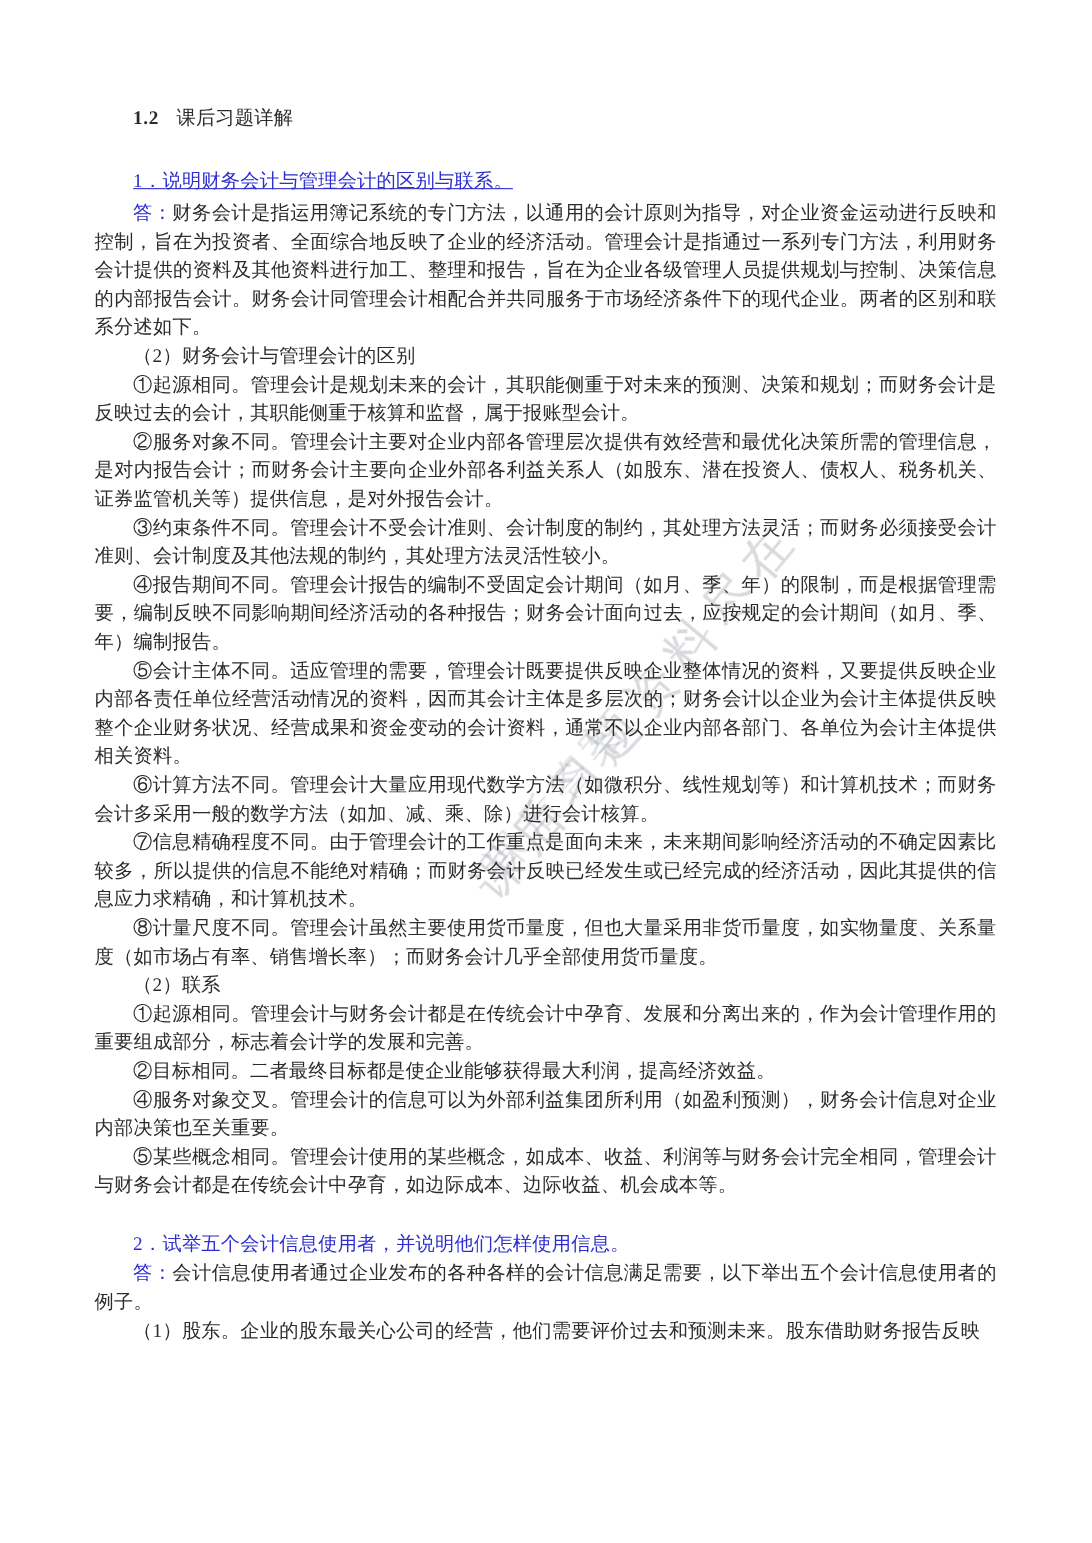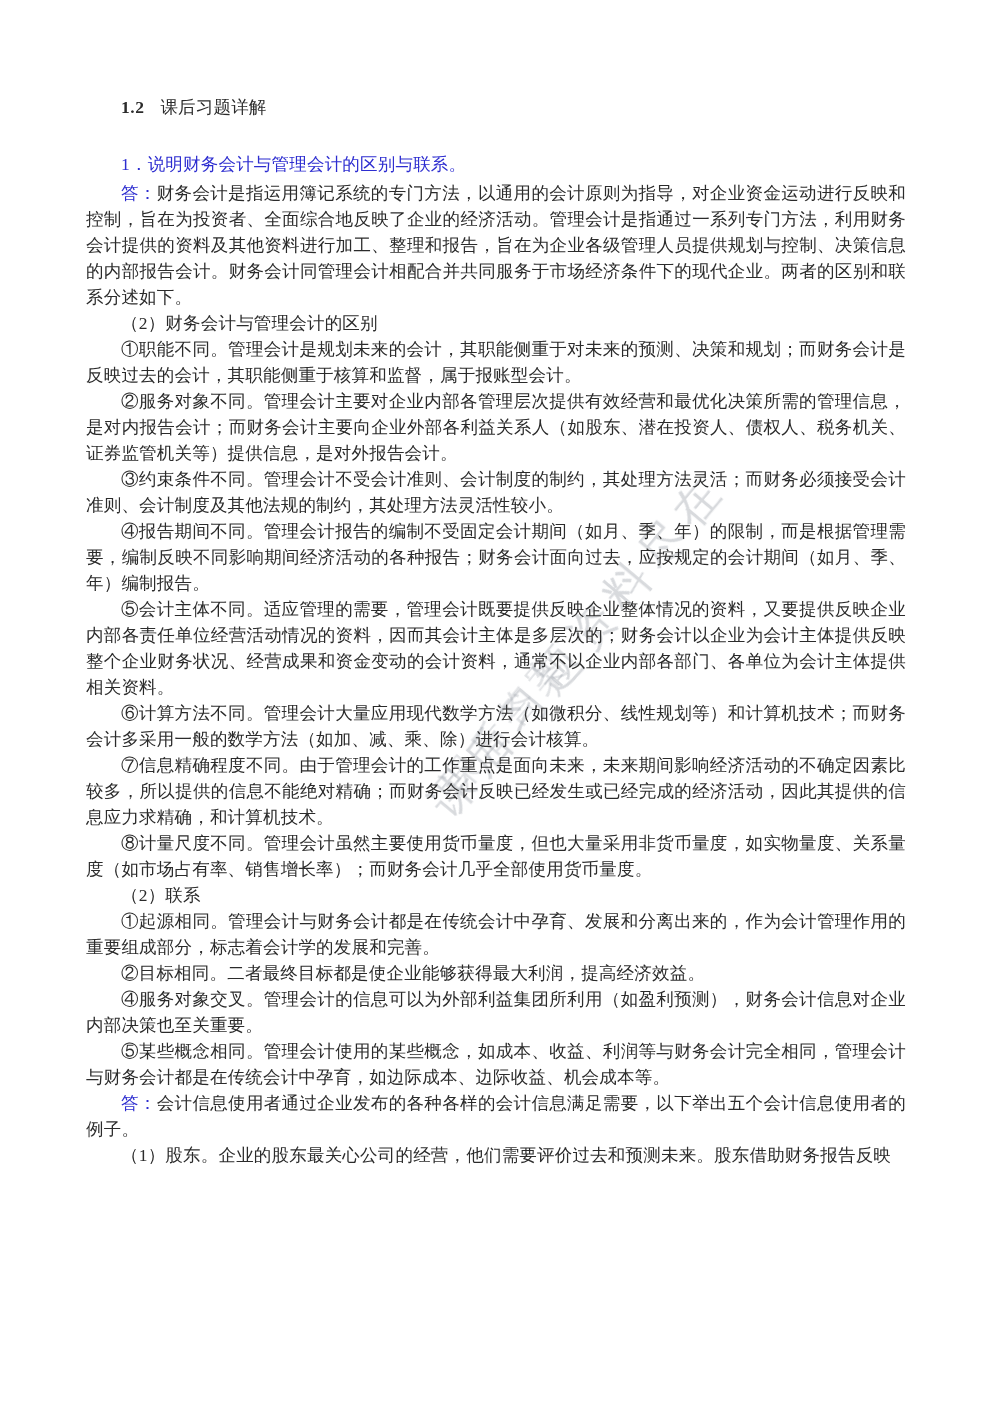--- a/index.html
+++ b/index.html
@@ -40,21 +40,21 @@
   }
   .section-heading .sec-num {
     font-weight: bold;
     margin-right: 16px;
     letter-spacing: 0.5px;
   }
   .q-title {
     color: #2d2dd0 !important;
     margin: 0;
   }
-  .q1-title { margin-top: 31px !important; margin-bottom: 3px !important; }
+  .q1-title { margin-top: 31px !important; margin-bottom: 3px !important; text-decoration: underline; }
   .q2-title { margin-top: 27px !important; margin-bottom: 1px !important; }
   .answer-label {
     color: #2d2dd0;
   }
   
   .watermark {
     position: absolute;
     left: 0; top: 0;
     width: 993px; height: 1403px;
     z-index: 0;
@@ -97,35 +97,36 @@
 
 
     <p class="section-heading"><span class="sec-num">1.2</span><span>课后习题详解</span></p>
 
     <p class="q-title q1-title">1．说明财务会计与管理会计的区别与联系。</p>
 
     <p><span class="answer-label">答：</span><span>财务会计是指运用簿记系统的专门方法，以通用的会计原则为指导，对企业资金运动进行反映和控制，旨在为投资者、全面综合地反映了企业的经济活动。管理会计是指通过一系列专门方法，利用财务会计提供的资料及其他资料进行加工、整理和报告，旨在为企业各级管理人员提供规划与控制、决策信息的内部报告会计。财务会计同管理会计相配合并共同服务于市场经济条件下的现代企业。两者的区别和联系分述如下。</span></p>
 
     <p>（2）财务会计与管理会计的区别</p>
 
-    <p>①职能不同。管理会计是规划未来的会计，其职能侧重于对未来的预测、决策和规划；而财务会计是反映过去的会计，其职能侧重于核算和监督，属于报账型会计。</p>
+    <p>①起源相同。管理会计是规划未来的会计，其职能侧重于对未来的预测、决策和规划；而财务会计是反映过去的会计，其职能侧重于核算和监督，属于报账型会计。</p>
     <p>②服务对象不同。管理会计主要对企业内部各管理层次提供有效经营和最优化决策所需的管理信息，是对内报告会计；而财务会计主要向企业外部各利益关系人（如股东、潜在投资人、债权人、税务机关、证券监管机关等）提供信息，是对外报告会计。</p>
     <p>③约束条件不同。管理会计不受会计准则、会计制度的制约，其处理方法灵活；而财务必须接受会计准则、会计制度及其他法规的制约，其处理方法灵活性较小。</p>
     <p>④报告期间不同。管理会计报告的编制不受固定会计期间（如月、季、年）的限制，而是根据管理需要，编制反映不同影响期间经济活动的各种报告；财务会计面向过去，应按规定的会计期间（如月、季、年）编制报告。</p>
     <p>⑤会计主体不同。适应管理的需要，管理会计既要提供反映企业整体情况的资料，又要提供反映企业内部各责任单位经营活动情况的资料，因而其会计主体是多层次的；财务会计以企业为会计主体提供反映整个企业财务状况、经营成果和资金变动的会计资料，通常不以企业内部各部门、各单位为会计主体提供相关资料。</p>
     <p>⑥计算方法不同。管理会计大量应用现代数学方法（如微积分、线性规划等）和计算机技术；而财务会计多采用一般的数学方法（如加、减、乘、除）进行会计核算。</p>
     <p>⑦信息精确程度不同。由于管理会计的工作重点是面向未来，未来期间影响经济活动的不确定因素比较多，所以提供的信息不能绝对精确；而财务会计反映已经发生或已经完成的经济活动，因此其提供的信息应力求精确，和计算机技术。</p>
     <p>⑧计量尺度不同。管理会计虽然主要使用货币量度，但也大量采用非货币量度，如实物量度、关系量度（如市场占有率、销售增长率）；而财务会计几乎全部使用货币量度。</p>
 
     <p>（2）联系</p>
 
     <p>①起源相同。管理会计与财务会计都是在传统会计中孕育、发展和分离出来的，作为会计管理作用的重要组成部分，标志着会计学的发展和完善。</p>
     <p>②目标相同。二者最终目标都是使企业能够获得最大利润，提高经济效益。</p>
     <p>④服务对象交叉。管理会计的信息可以为外部利益集团所利用（如盈利预测），财务会计信息对企业内部决策也至关重要。</p>
     <p>⑤某些概念相同。管理会计使用的某些概念，如成本、收益、利润等与财务会计完全相同，管理会计与财务会计都是在传统会计中孕育，如边际成本、边际收益、机会成本等。</p>
 
+    <p class="q-title q2-title">2．试举五个会计信息使用者，并说明他们怎样使用信息。</p>
 
     <p><span class="answer-label">答：</span><span>会计信息使用者通过企业发布的各种各样的会计信息满足需要，以下举出五个会计信息使用者的例子。</span></p>
 
     <p>（1）股东。企业的股东最关心公司的经营，他们需要评价过去和预测未来。股东借助财务报告反映</p>
 
   </div>
 </div>
 
 </body></html>

